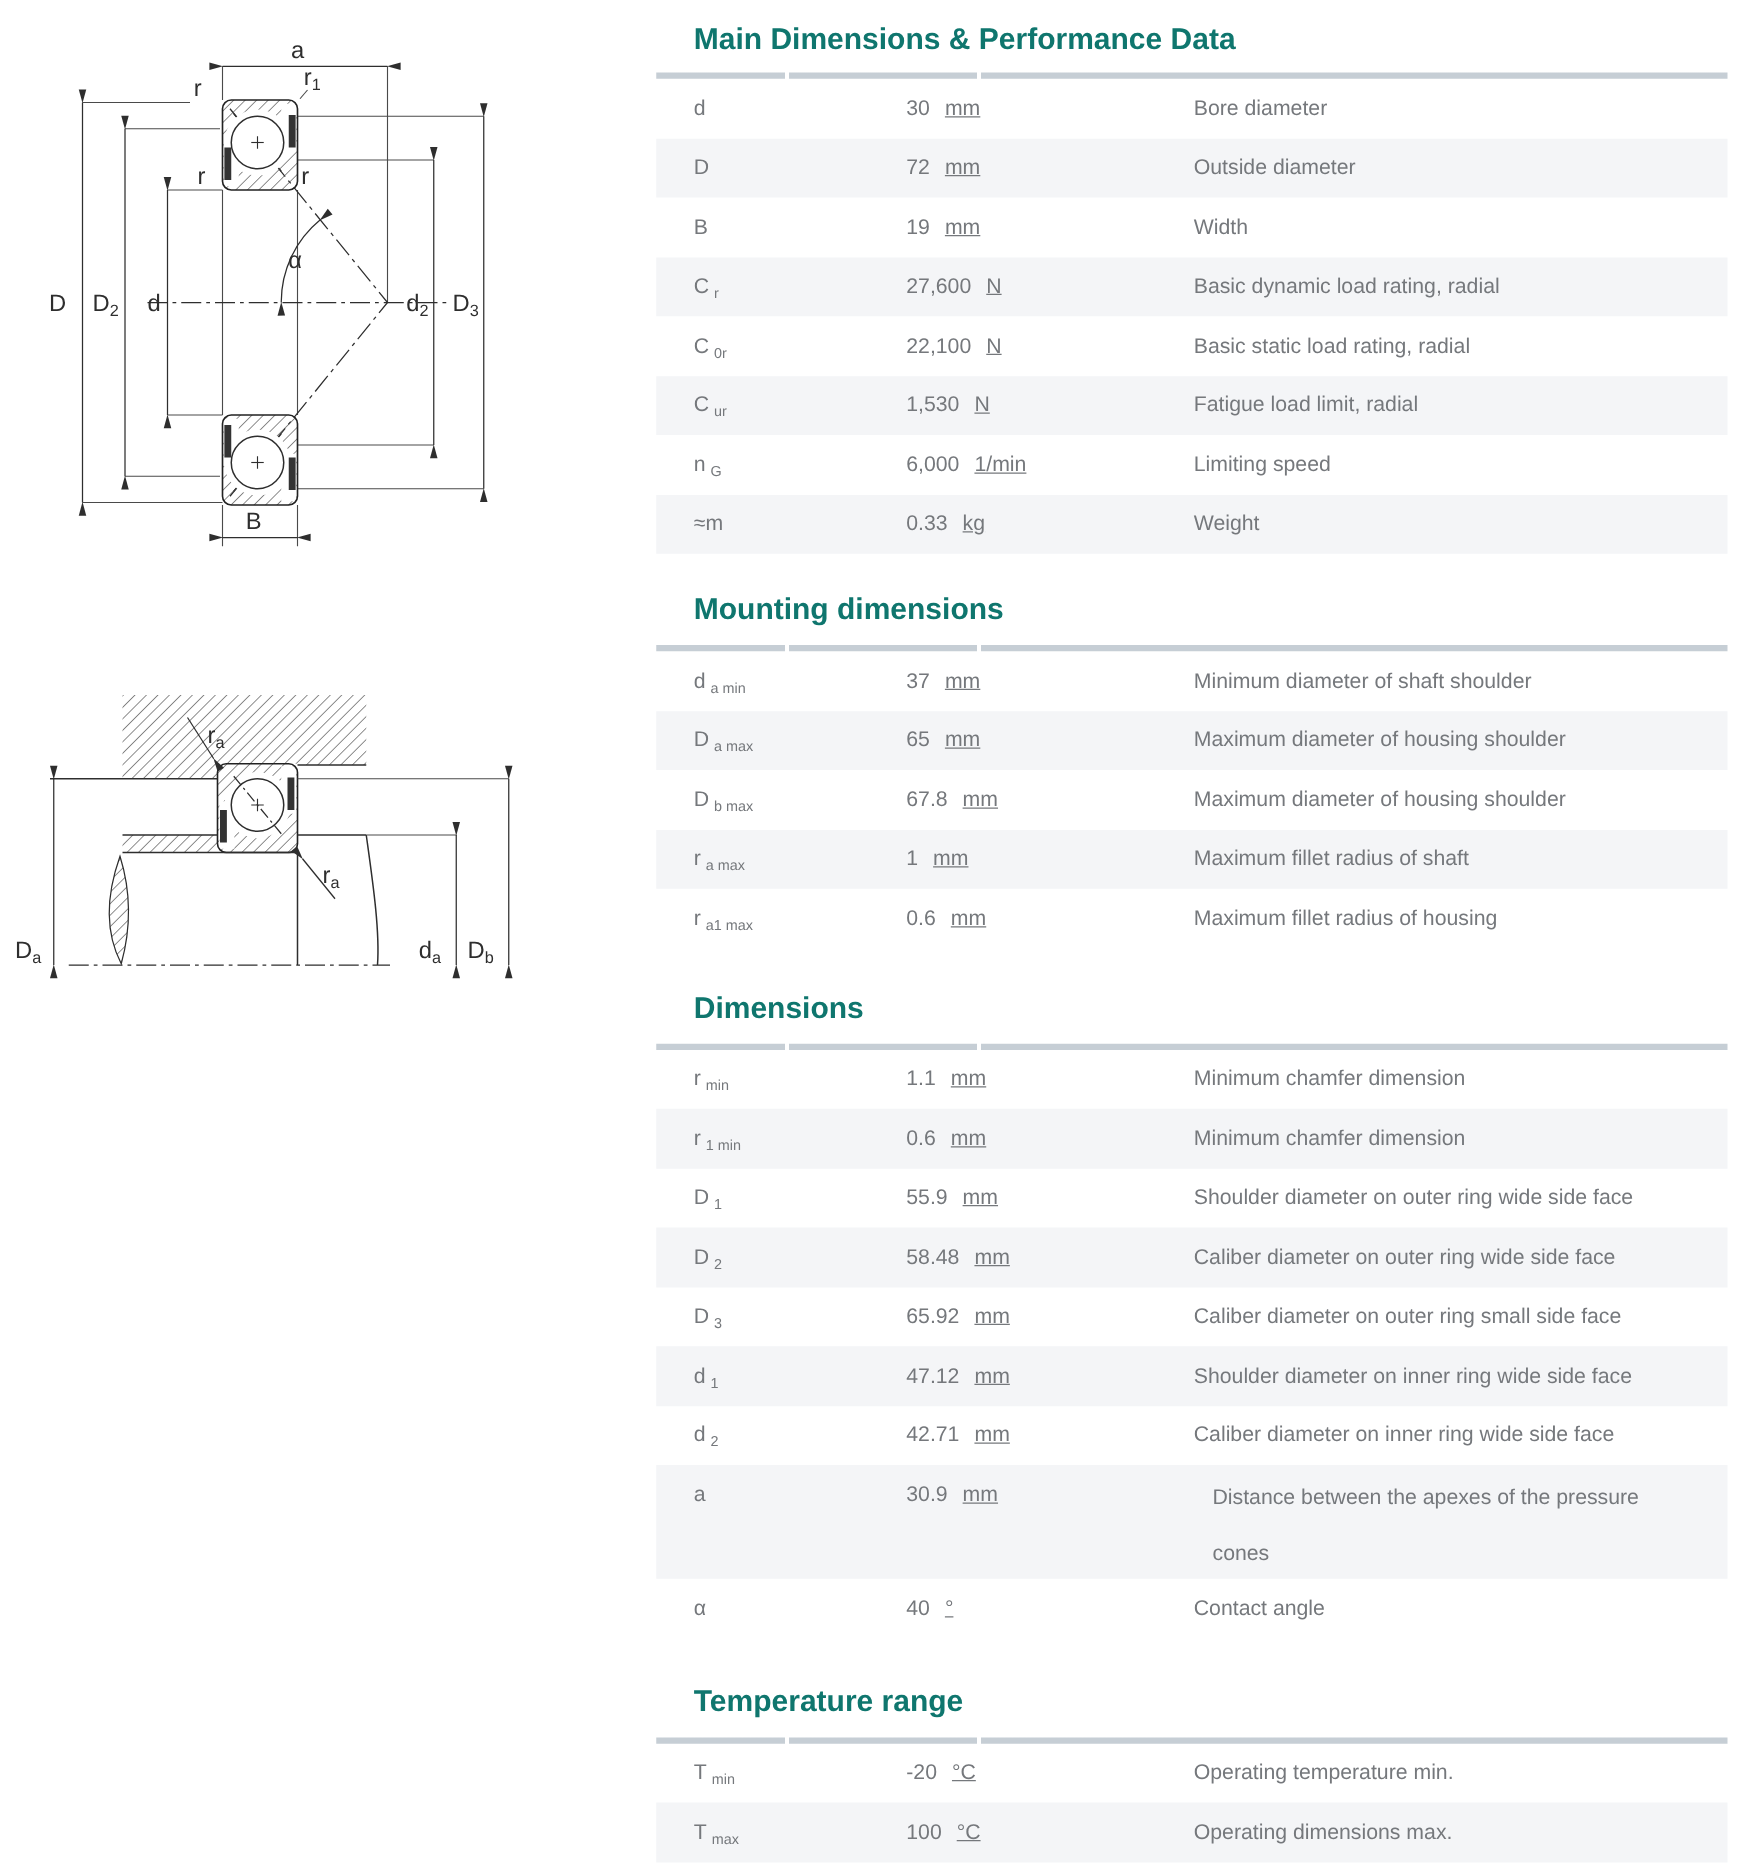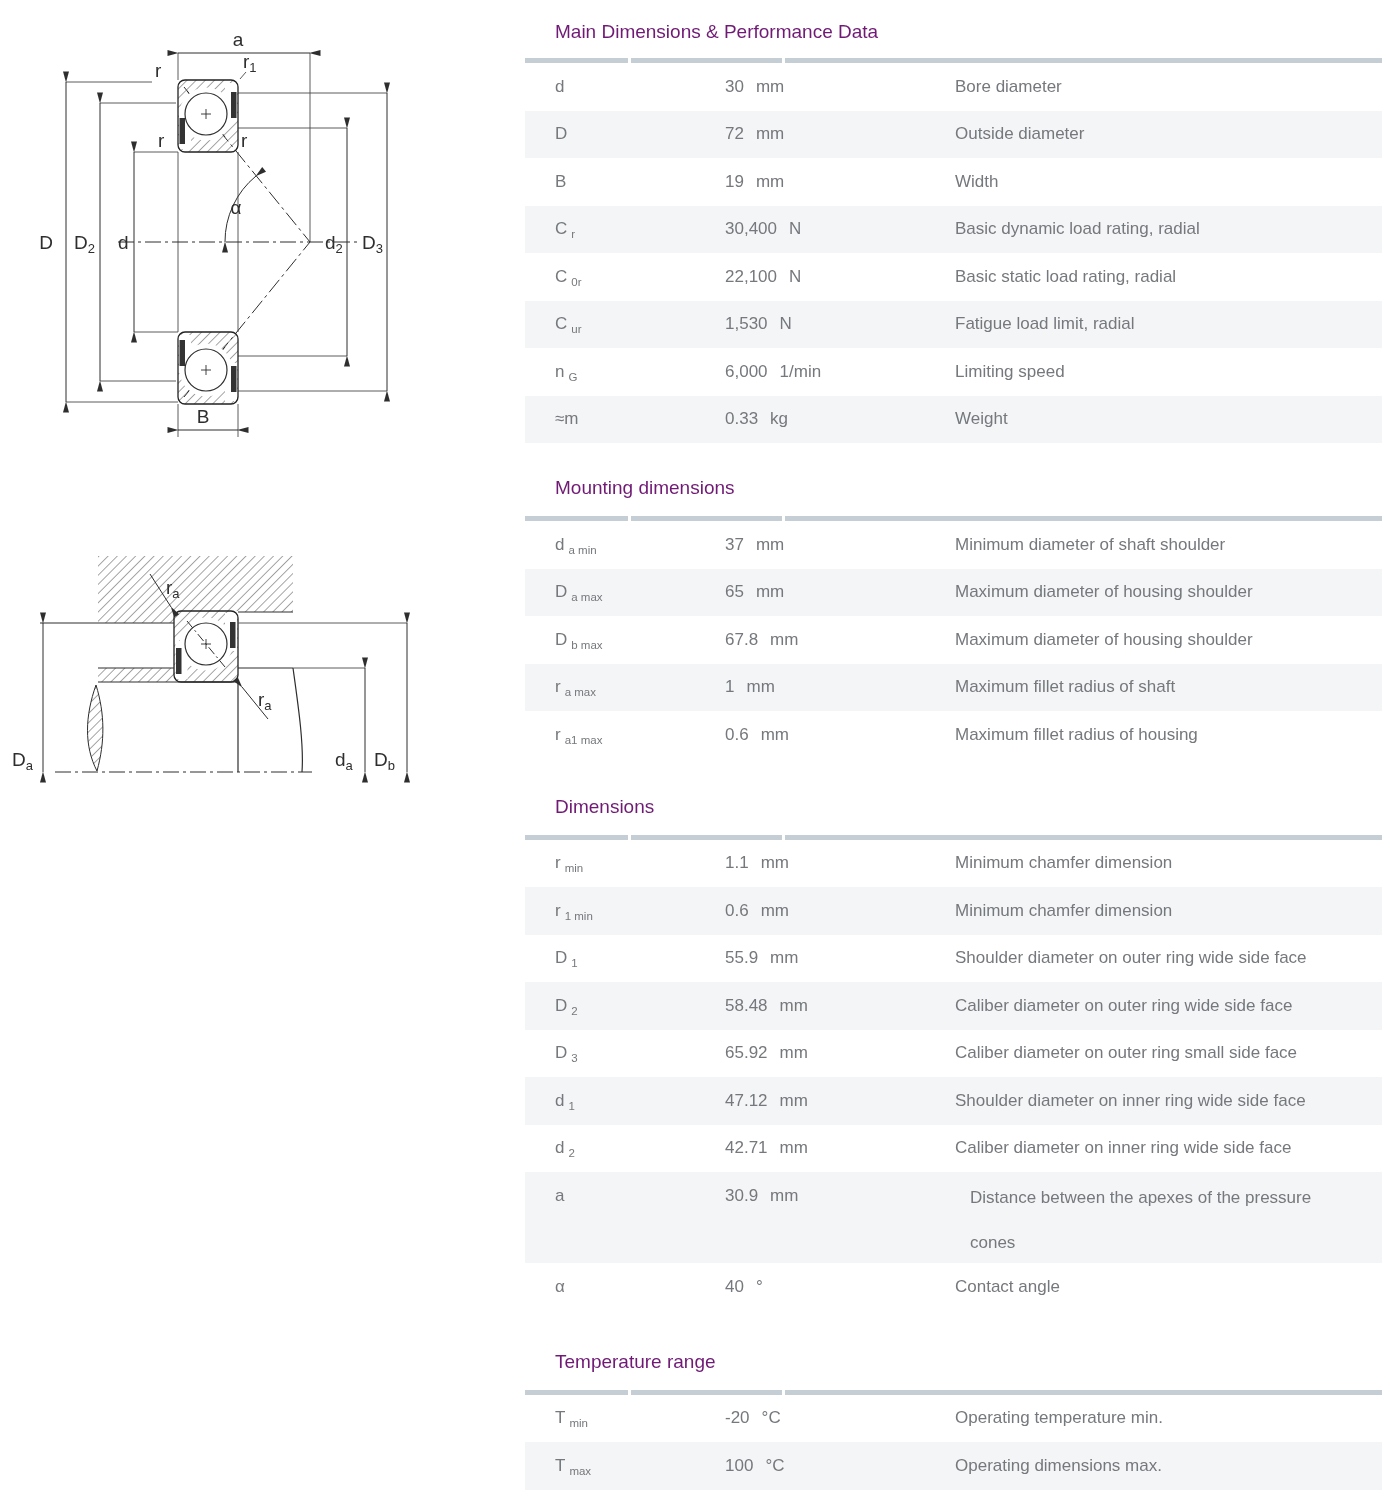--- a/index.html
+++ b/index.html
@@ -3,39 +3,39 @@
 <meta charset="utf-8">
 <style>
   html,body{margin:0;padding:0;}
   body{
     width:1390px;height:1500px;position:relative;overflow:hidden;
     background:#ffffff;font-family:"Liberation Sans", sans-serif;
   }
   
   .right-col{position:absolute;left:525px;top:0;width:857px;}
   h2.sec-title{
-    font-size:19px;line-height:24px;font-weight:normal;color:#701a75;
+    font-size:24px;line-height:24px;font-weight:bold;color:#0f766e;
     margin:0;padding:0 0 0 30px;
   }
   .spec-table{width:100%;}
   header.bar{
     display:block;height:5px;
     background:linear-gradient(to right,
       #c6ced5 0px,#c6ced5 103px,
       #ffffff 103px,#ffffff 106px,
       #c6ced5 106px,#c6ced5 257px,
       #ffffff 257px,#ffffff 260px,
       #c6ced5 260px,#c6ced5 100%);
   }
   .row{display:flex;align-items:center;height:47.5px;color:#75787c;font-size:17px;}
   .spec-table div.row:nth-of-type(even){background:#f4f5f7;}
   .c1{width:200px;padding-left:30px;box-sizing:border-box;flex:none;}
   .ss{font-size:11.5px;margin-left:4px;position:relative;top:4px;}
   .c2{width:230px;flex:none;}
-  .c2 .u{margin-left:12px;}
+  .c2 .u{margin-left:12px;text-decoration:underline;}
   .c3{width:385px;flex:none;line-height:22px;}
   .row.tall{height:91px;align-items:flex-start;}
   .row.tall .c1,.row.tall .c2{margin-top:14px;}
   .row.tall .c3{margin-top:3px;line-height:45px;margin-left:15px;}
   
   .drawing{position:absolute;left:0;}
   #drw-top{top:0;}
   #drw-bottom{top:544px;}
   svg text{fill:#2e2e2e;font-family:"Liberation Sans",sans-serif;font-size:19px;}
   svg .subts{font-size:13px;}
@@ -208,21 +208,21 @@
         <div class="c2"><span class="v">72</span><span class="u">mm</span></div>
         <div class="c3">Outside diameter</div>
       </div>
     <div class="row">
         <div class="c1"><span>B</span><span class="ss"></span></div>
         <div class="c2"><span class="v">19</span><span class="u">mm</span></div>
         <div class="c3">Width</div>
       </div>
     <div class="row">
         <div class="c1"><span>C</span><span class="ss">r</span></div>
-        <div class="c2"><span class="v">30,400</span><span class="u">N</span></div>
+        <div class="c2"><span class="v">27,600</span><span class="u">N</span></div>
         <div class="c3">Basic dynamic load rating, radial</div>
       </div>
     <div class="row">
         <div class="c1"><span>C</span><span class="ss">0r</span></div>
         <div class="c2"><span class="v">22,100</span><span class="u">N</span></div>
         <div class="c3">Basic static load rating, radial</div>
       </div>
     <div class="row">
         <div class="c1"><span>C</span><span class="ss">ur</span></div>
         <div class="c2"><span class="v">1,530</span><span class="u">N</span></div>

